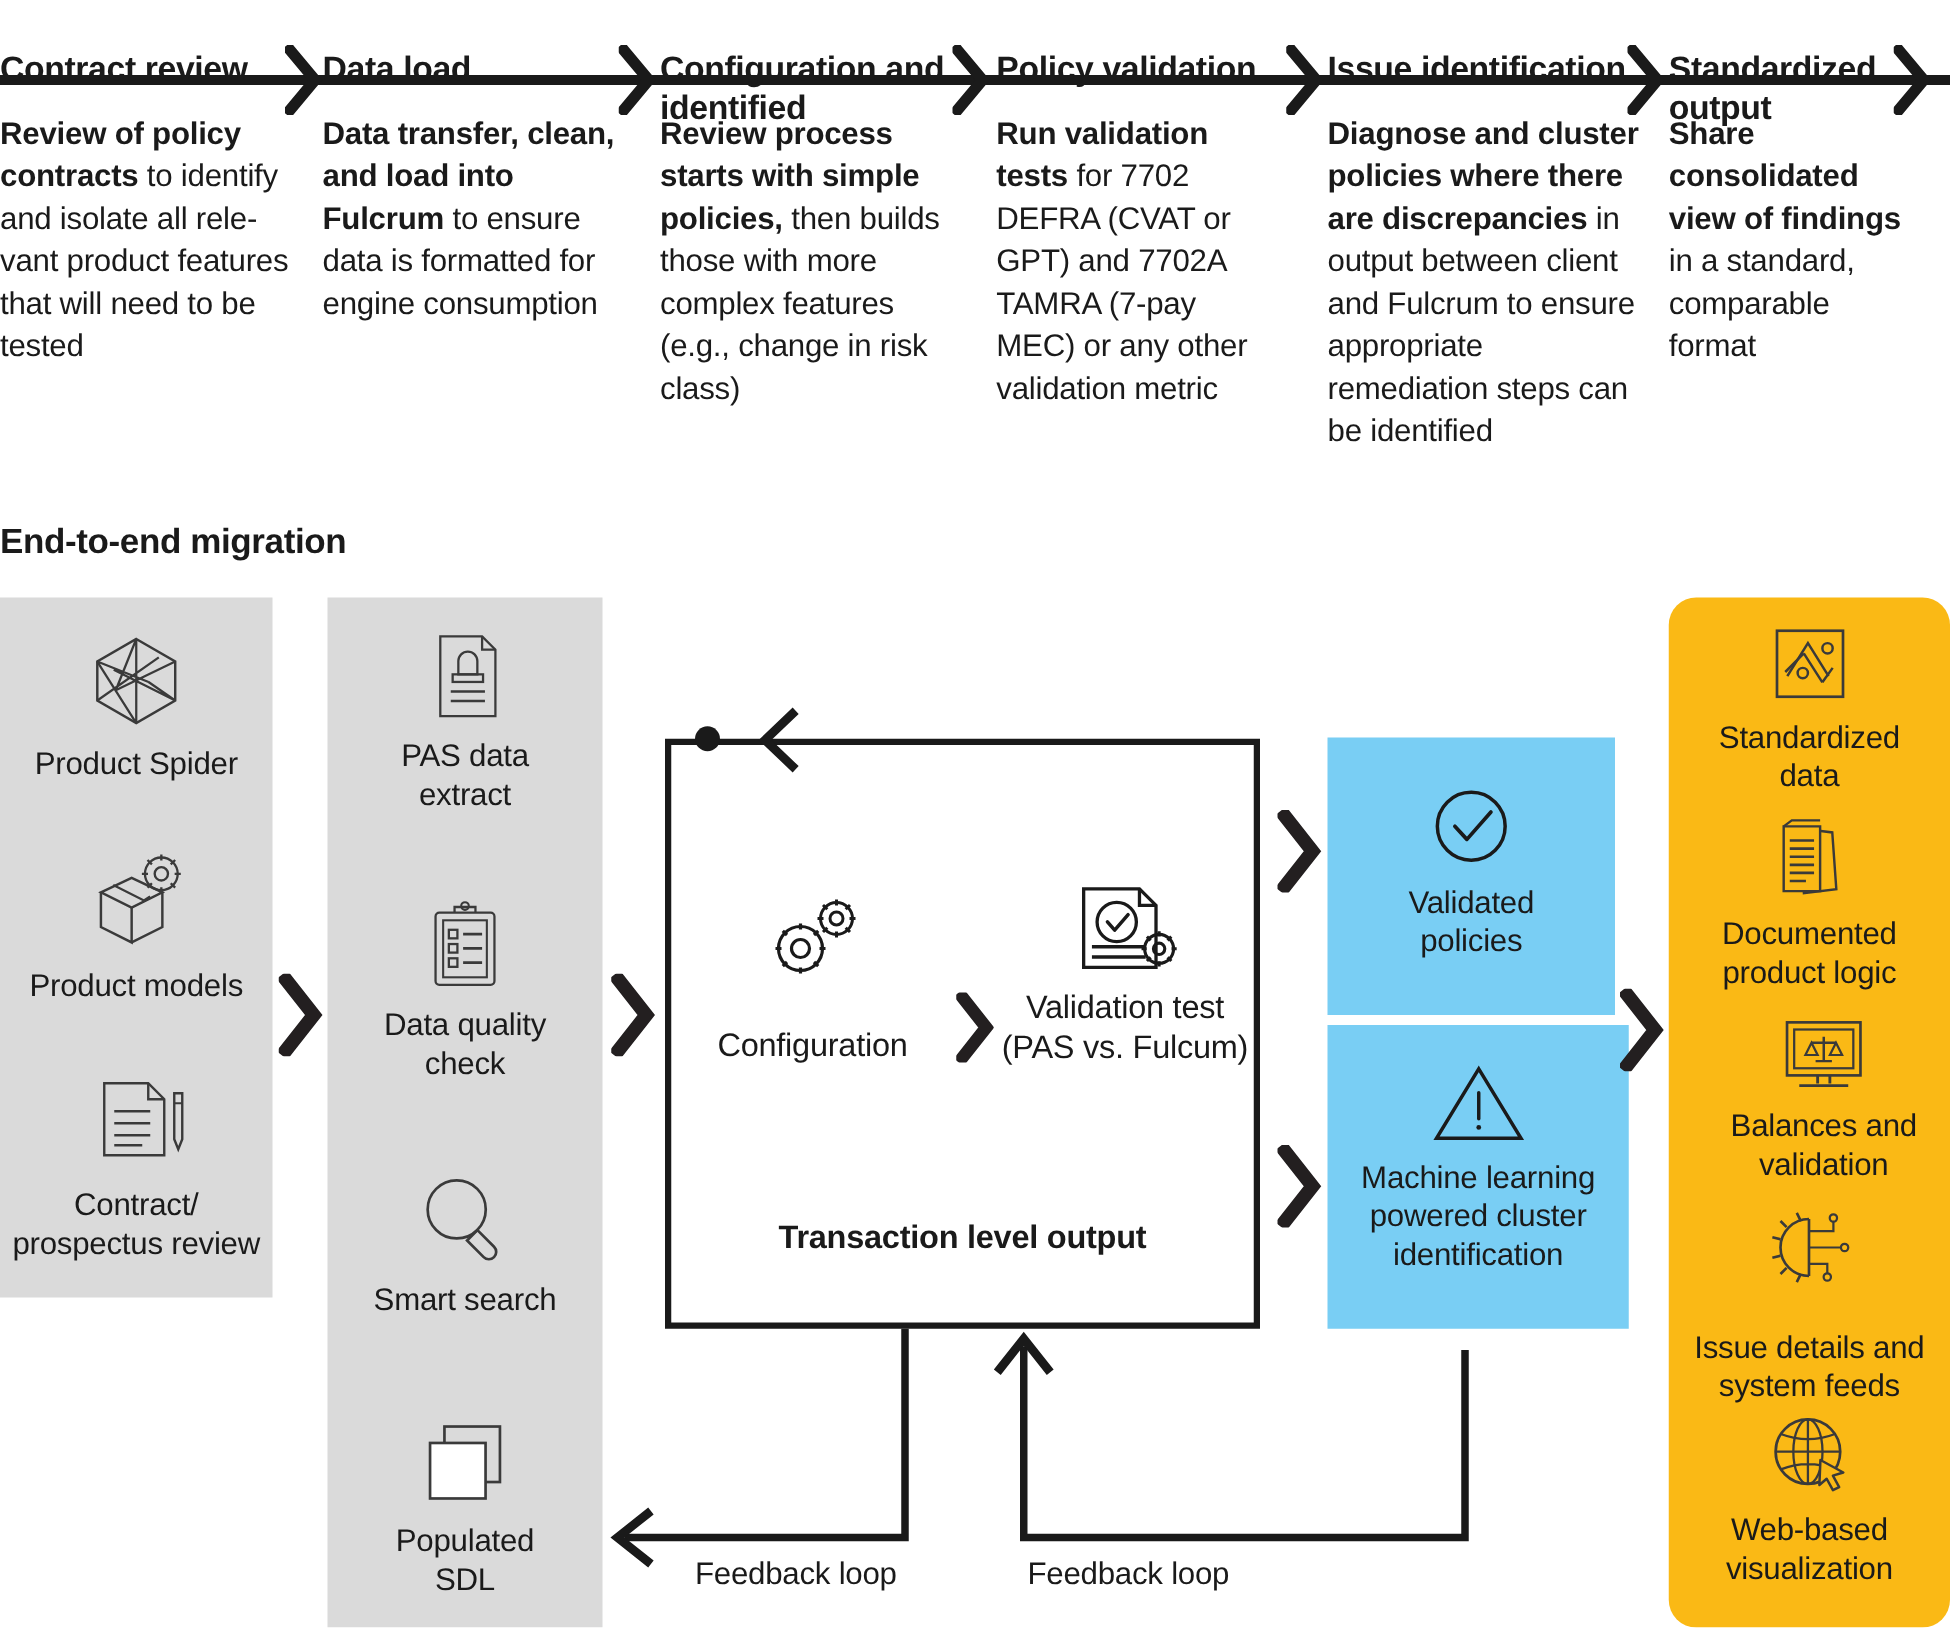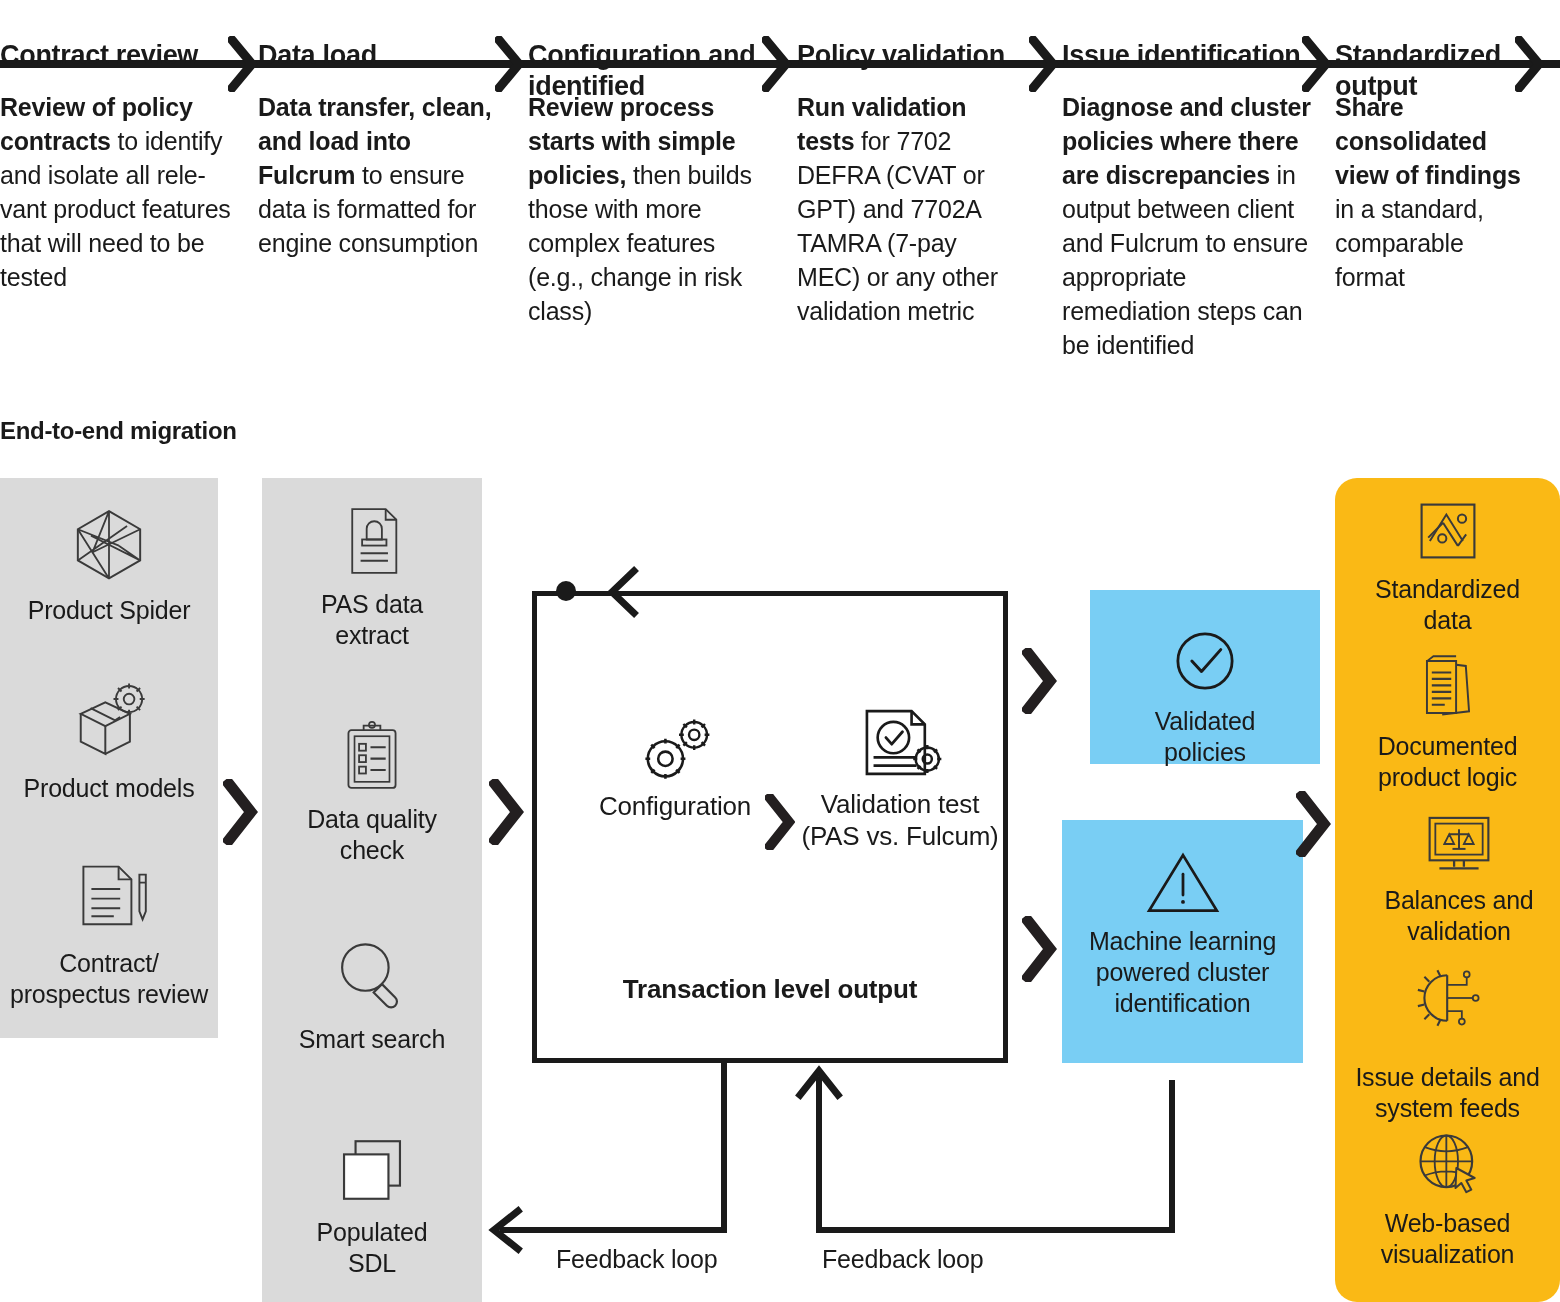--- a/index.html
+++ b/index.html
@@ -34,21 +34,21 @@
   .tl-body {
     position: absolute; top: 90px;
     font-size: 25px; line-height: 34px;
     letter-spacing: -0.2px;
   }
   .tl-body b { font-weight: bold; }
 
   
   .section-heading {
     position: absolute; left: 0; top: 417px;
-    font-weight: bold; font-size: 24px; letter-spacing: -0.3px;
+    font-weight: bold; font-size: 28px; letter-spacing: -0.3px;
   }
 
   
   .diagram { position: absolute; left: 0; top: 473px; width: 1560px; height: 829px; }
 
   .col-gray {
     position: absolute; background: #dadada;
   }
   .col-orange {
     position: absolute; background: #fab915;
@@ -289,21 +289,21 @@
       </div>
     </div>
 
     <div class="chev" style="left:489px; top:306px;">
       <svg width="36" height="66" viewBox="0 0 36 66">
           <path d="M6 5 L28 33 L6 61" fill="none" stroke="#231f20" stroke-width="11" stroke-linecap="square" stroke-linejoin="miter"></path>
         </svg>
     </div>
 
     <div class="proc-box" style="left:532px; top:118px; width:476px; height:472px;">
-      <div class="proc-item" style="left:38px; top:118px; width:200px;">
+      <div class="proc-item" style="left:13px; top:118px; width:200px;gap:29px;">
         <span class="ico">
           <svg width="84" height="72" viewBox="0 0 104 90">
             <g fill="none" stroke="#1a1a1a" stroke-width="3.2">
               <circle cx="40" cy="56" r="22"></circle>
               <circle cx="40" cy="56" r="9"></circle>
               <path d="M40,31 L40,37 M40,75 L40,81 M15,56 L21,56 M59,56 L65,56 M22.3,38.3 L26.5,42.5 M53.5,69.5 L57.7,73.7 M57.7,38.3 L53.5,42.5 M26.5,69.5 L22.3,73.7"></path>
             </g>
             <g fill="none" stroke="#1a1a1a" stroke-width="3">
               <circle cx="76" cy="26" r="16"></circle>
               <circle cx="76" cy="26" r="6.5"></circle>
@@ -362,21 +362,21 @@
       <svg width="36" height="66" viewBox="0 0 36 66">
           <path d="M6 5 L28 33 L6 61" fill="none" stroke="#231f20" stroke-width="11" stroke-linecap="square"></path>
         </svg>
     </div>
     <div class="chev" style="left:1022px; top:443px;">
       <svg width="36" height="66" viewBox="0 0 36 66">
           <path d="M6 5 L28 33 L6 61" fill="none" stroke="#231f20" stroke-width="11" stroke-linecap="square"></path>
         </svg>
     </div>
 
-    <div class="box-blue" style="left:1090px; top:117px; width:230px; height:174px;">
+    <div class="box-blue" style="left:1062px; top:117px; width:230px; height:222px;">
       <div class="tile" style="top:36px;">
         <span class="ico">
           <svg width="70" height="70" viewBox="0 0 80 80">
             <circle cx="40" cy="40" r="31" fill="none" stroke="#1a1a1a" stroke-width="3.2"></circle>
             <path d="M25,40 L36,52 L58,27" fill="none" stroke="#1a1a1a" stroke-width="3.4" stroke-linecap="round" stroke-linejoin="round"></path>
           </svg>
         </span>
         <span class="lbl" style="white-space:pre-line">Validated
 policies</span>
       </div>

